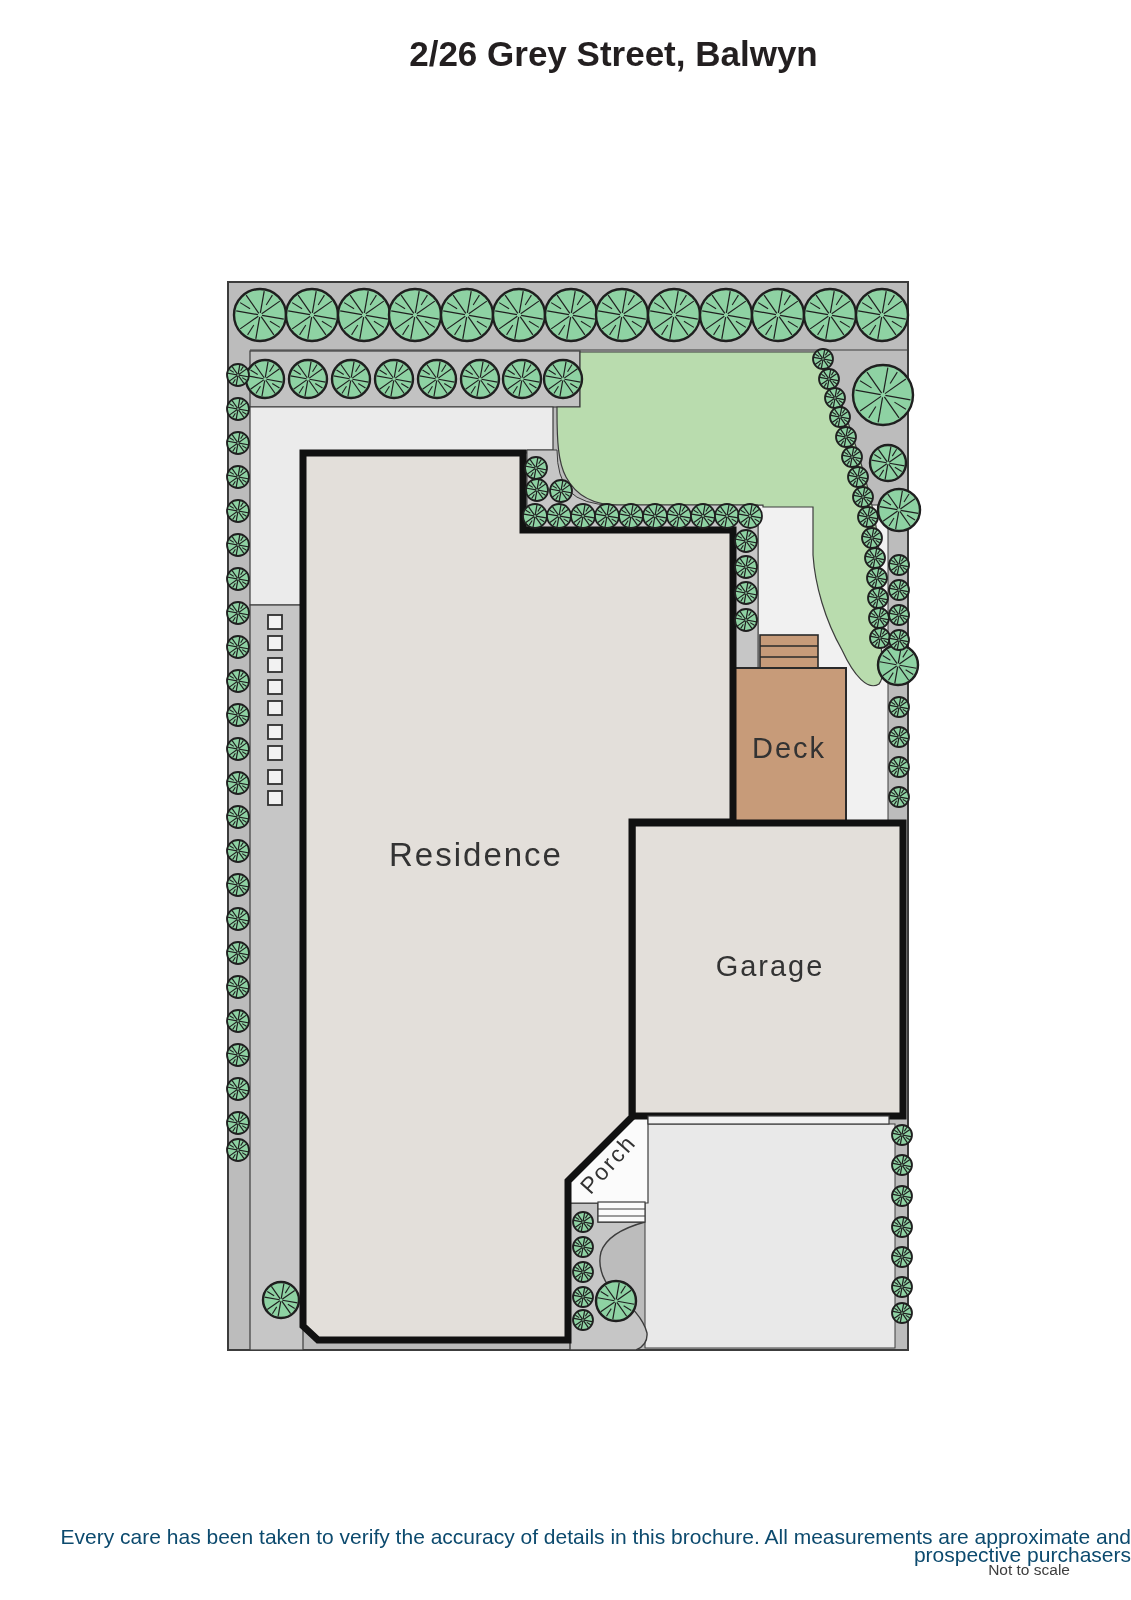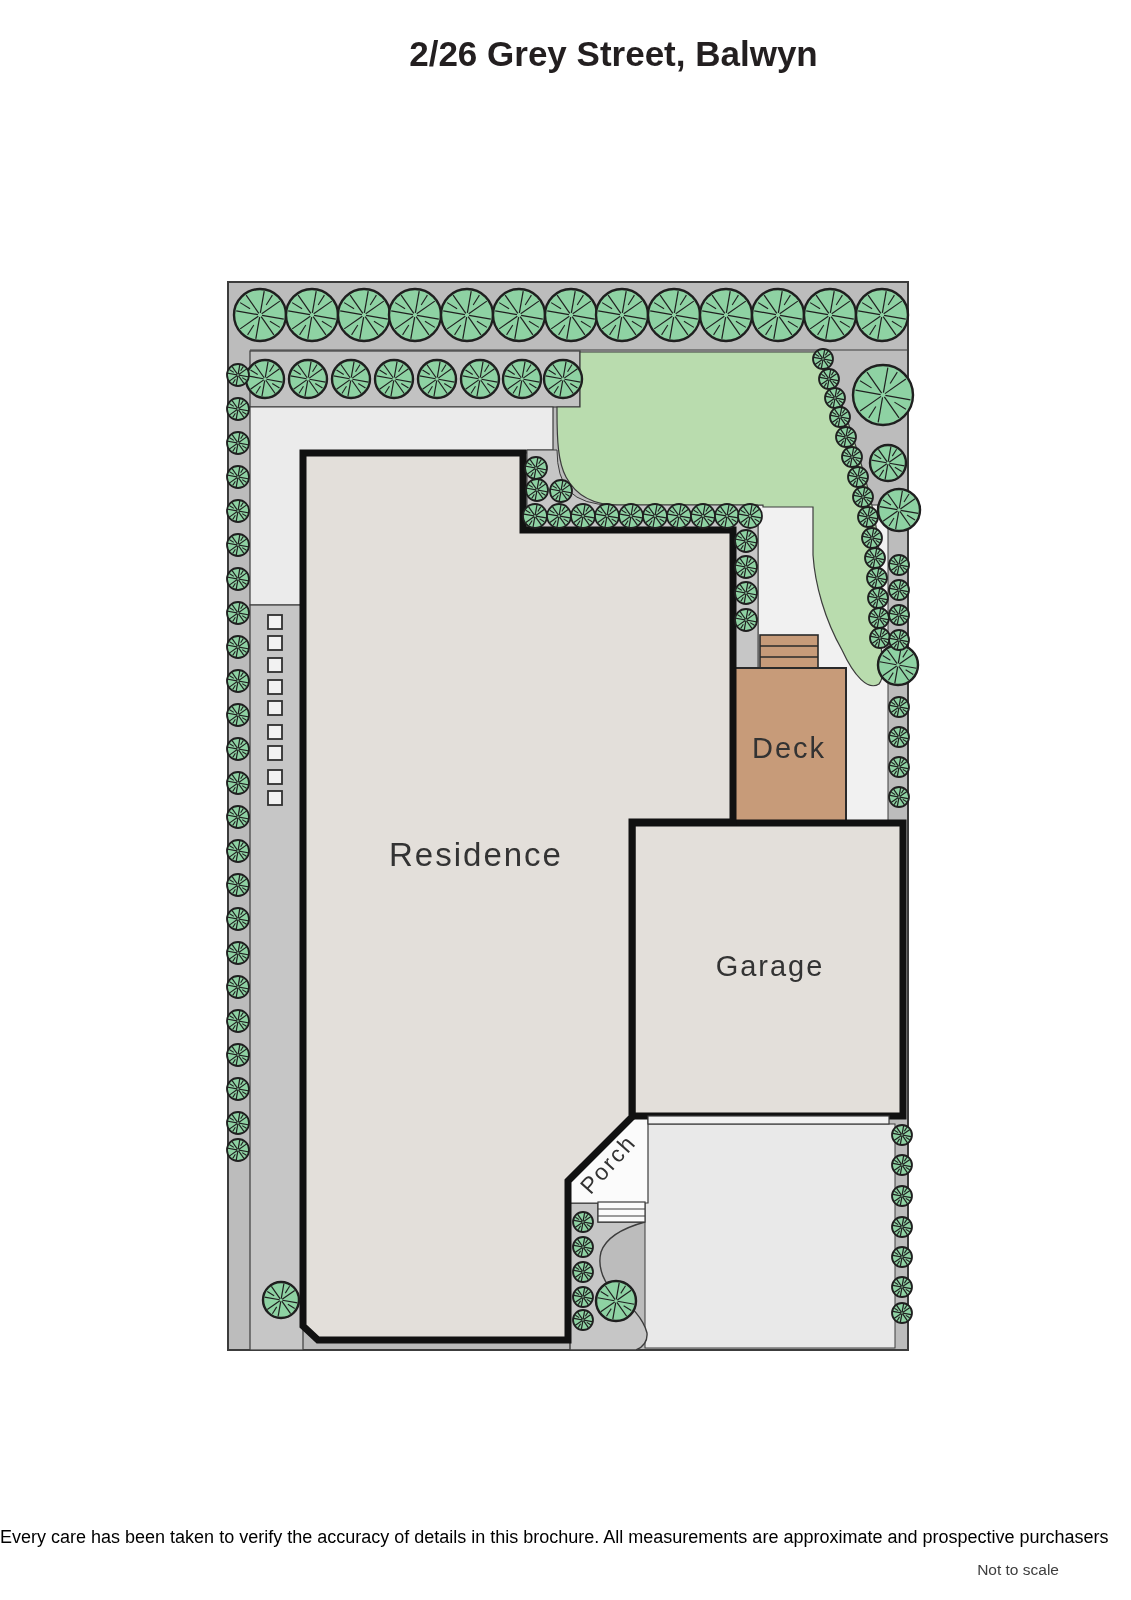--- a/index.html
+++ b/index.html
@@ -6,24 +6,24 @@
   .canvas{position:relative;width:1131px;height:1600px;background:#ffffff;overflow:hidden;
           font-family:"Liberation Sans",sans-serif;}
   .title{position:absolute;top:34px;left:0;width:100%;text-align:center;
          font-size:35px;font-weight:bold;color:#231f20;letter-spacing:0;padding-left:48px;}
   .plan-svg{position:absolute;left:0;top:0;}
   .plan-label{fill:#333333;letter-spacing:2px;font-family:"Liberation Sans",sans-serif;font-weight:normal;}
   .lbl-residence{font-size:33px;}
   .lbl-garage{font-size:29px;}
   .lbl-deck{font-size:29px;}
   .lbl-porch{font-size:23px;}
-  .footer{position:absolute;left:0;width:100%;color:#000000;font-size:18px;line-height:18px;text-align:left;}
+  .footer{position:absolute;left:0;width:100%;color:#0c4a6e;font-size:21px;line-height:18px;text-align:right;}
   .footer-line1{top:1528px;}
   .footer-line2{top:1546px;}
-  .scale-note{position:absolute;top:1561px;right:72px;width:auto;left:auto;
+  .scale-note{position:absolute;top:1561px;right:61px;width:auto;left:auto;
               color:#3d3d3d;font-size:15.5px;text-align:right;}
 </style>
 </head>
 <body>
 
 <div class="canvas">
 
   <div class="title">2/26 Grey Street, Balwyn</div>
 
   <svg class="plan-svg" width="1131" height="1600" viewBox="0 0 1131 1600">

